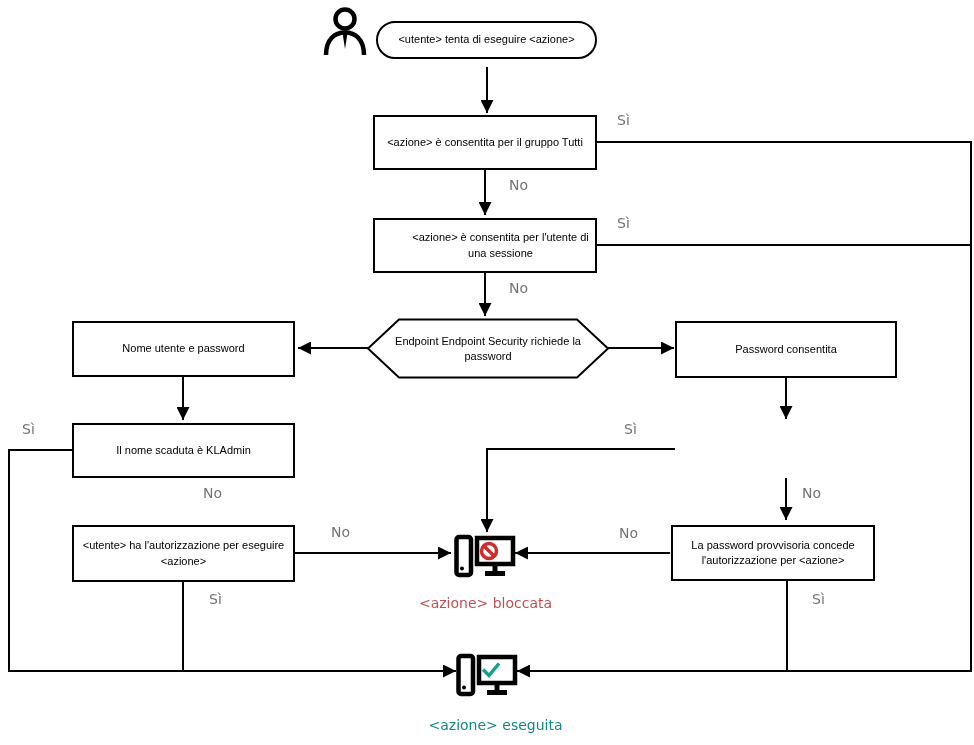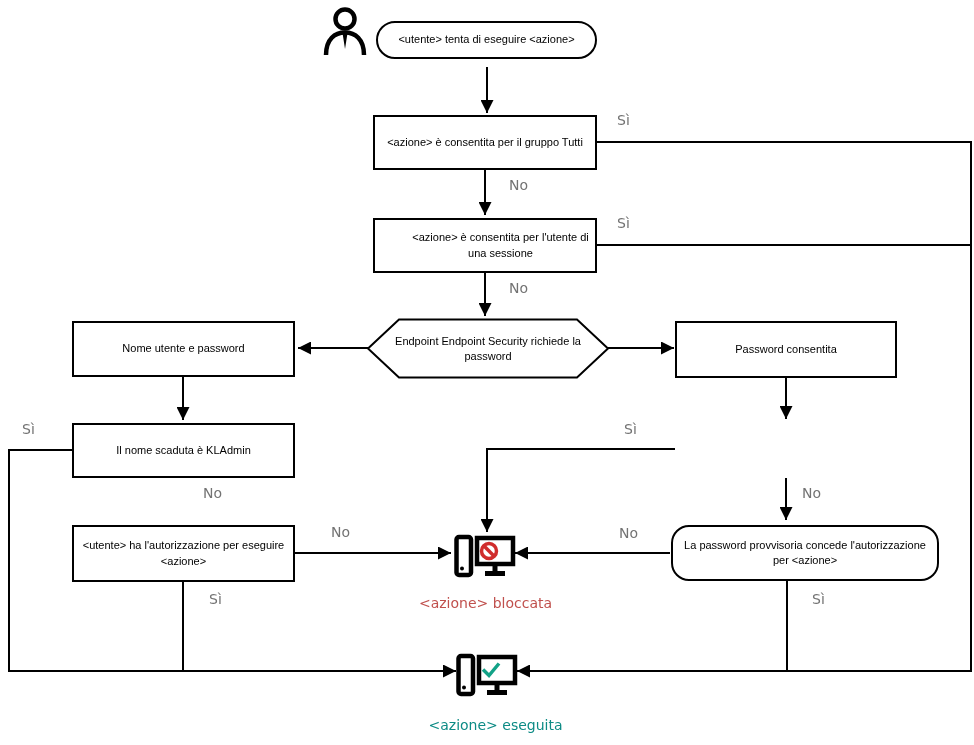--- a/index.html
+++ b/index.html
@@ -20,21 +20,21 @@
   
   .n-start{left:376px;top:21px;width:221px;height:38px;}
   .n-group{left:373px;top:115px;width:224px;height:55px;}
   .n-session{left:373px;top:218px;width:224px;height:55px;padding-left:36px;}
   .n-hextext{left:383px;top:326px;width:210px;height:46px;}
   .n-userpass{left:72px;top:321px;width:223px;height:56px;}
   .n-temppass{left:675px;top:321px;width:222px;height:57px;}
   .n-kladmin{left:72px;top:423px;width:223px;height:55px;}
   .n-userperm{left:72px;top:525px;width:223px;height:57px;}
   .n-expired{left:675px;top:422px;width:222px;height:56px;}
-  .n-grants{left:671px;top:525px;width:268px;height:56px;border-radius:18px;}
+  .n-grants{left:671px;top:525px;width:204px;height:56px;}
 
   .l-si1{left:617px;top:112px;} .l-no1{left:509px;top:177px;}
   .l-si2{left:617px;top:215px;} .l-no2{left:509px;top:280px;}
   .l-si3{left:22px;top:421px;}  .l-no3{left:203px;top:485px;}
   .l-no4{left:331px;top:524px;} .l-si4{left:209px;top:591px;}
   .l-si5{left:624px;top:421px;} .l-no5{left:802px;top:485px;}
   .l-no6{left:619px;top:525px;} .l-si6{left:812px;top:591px;}
 
   .i-user{left:322px;top:6px;}
   .i-blocked{left:452px;top:529px;}

